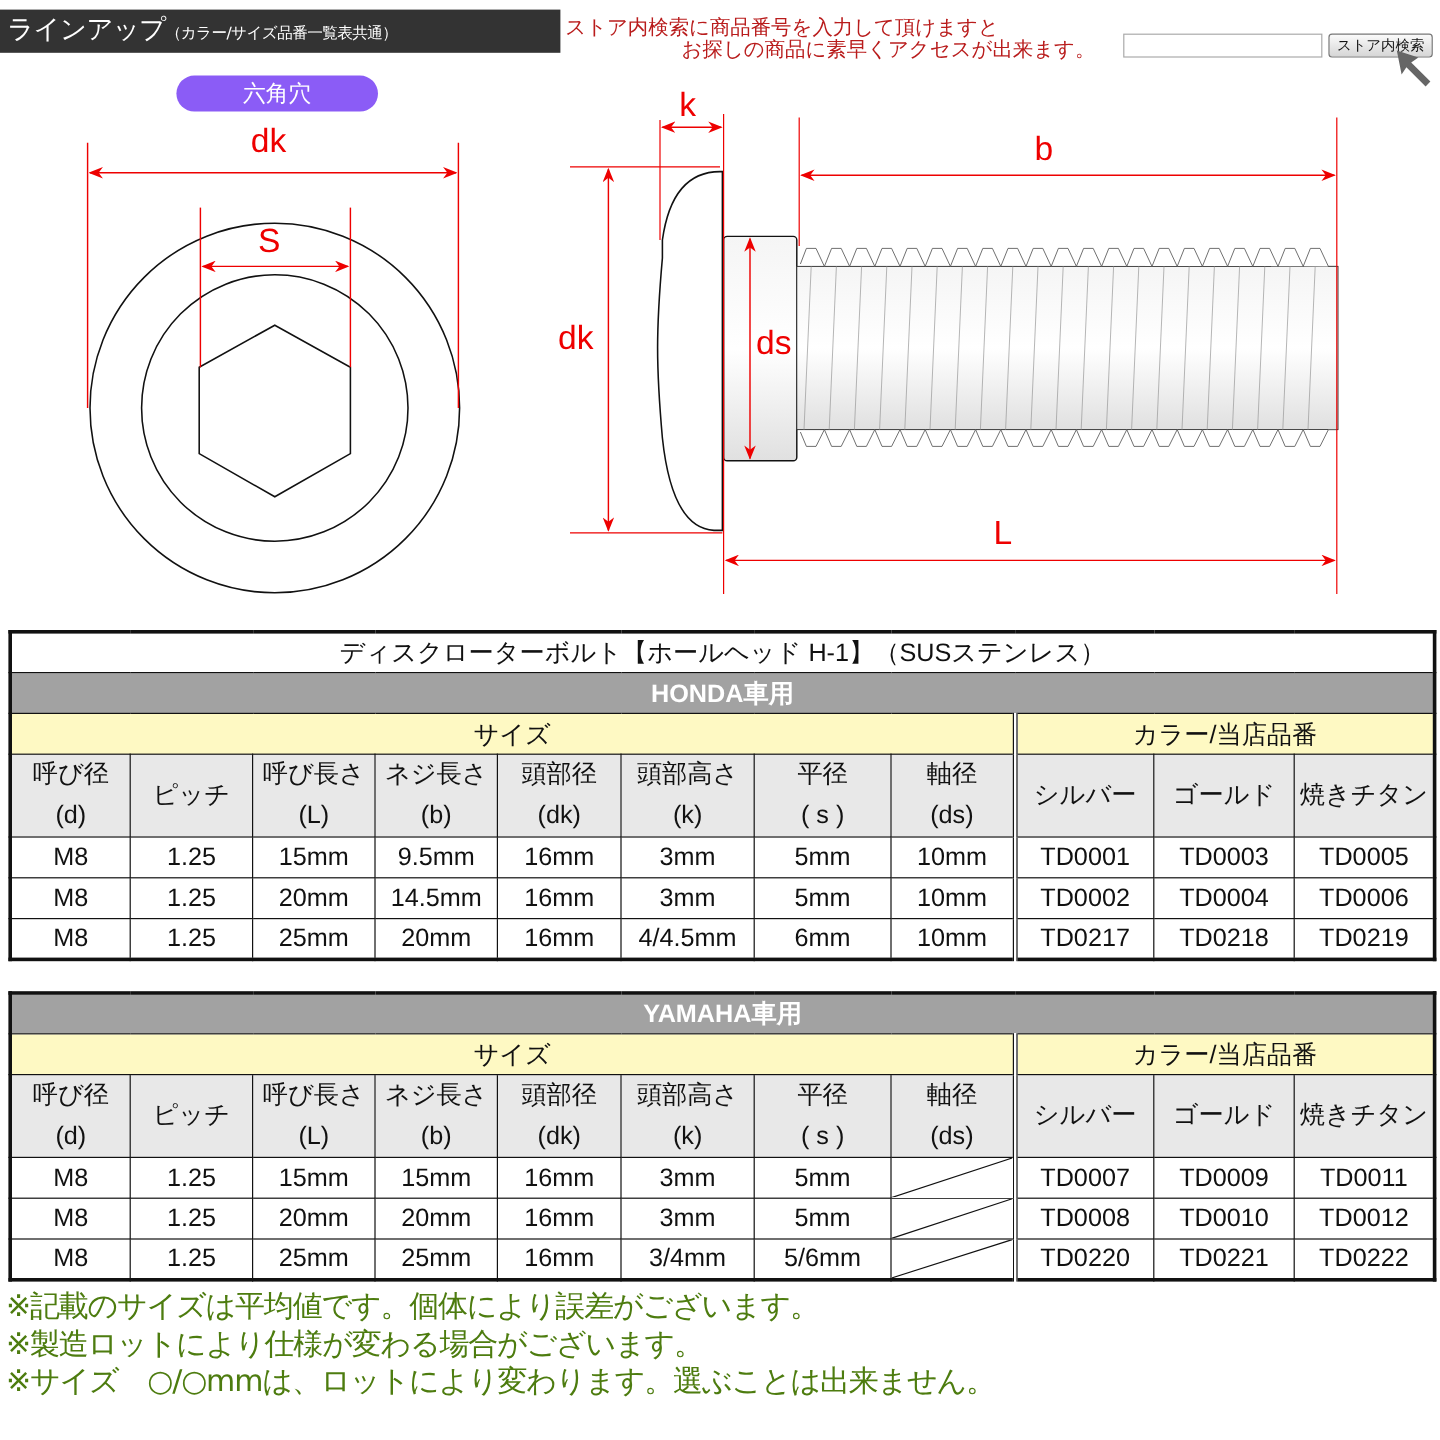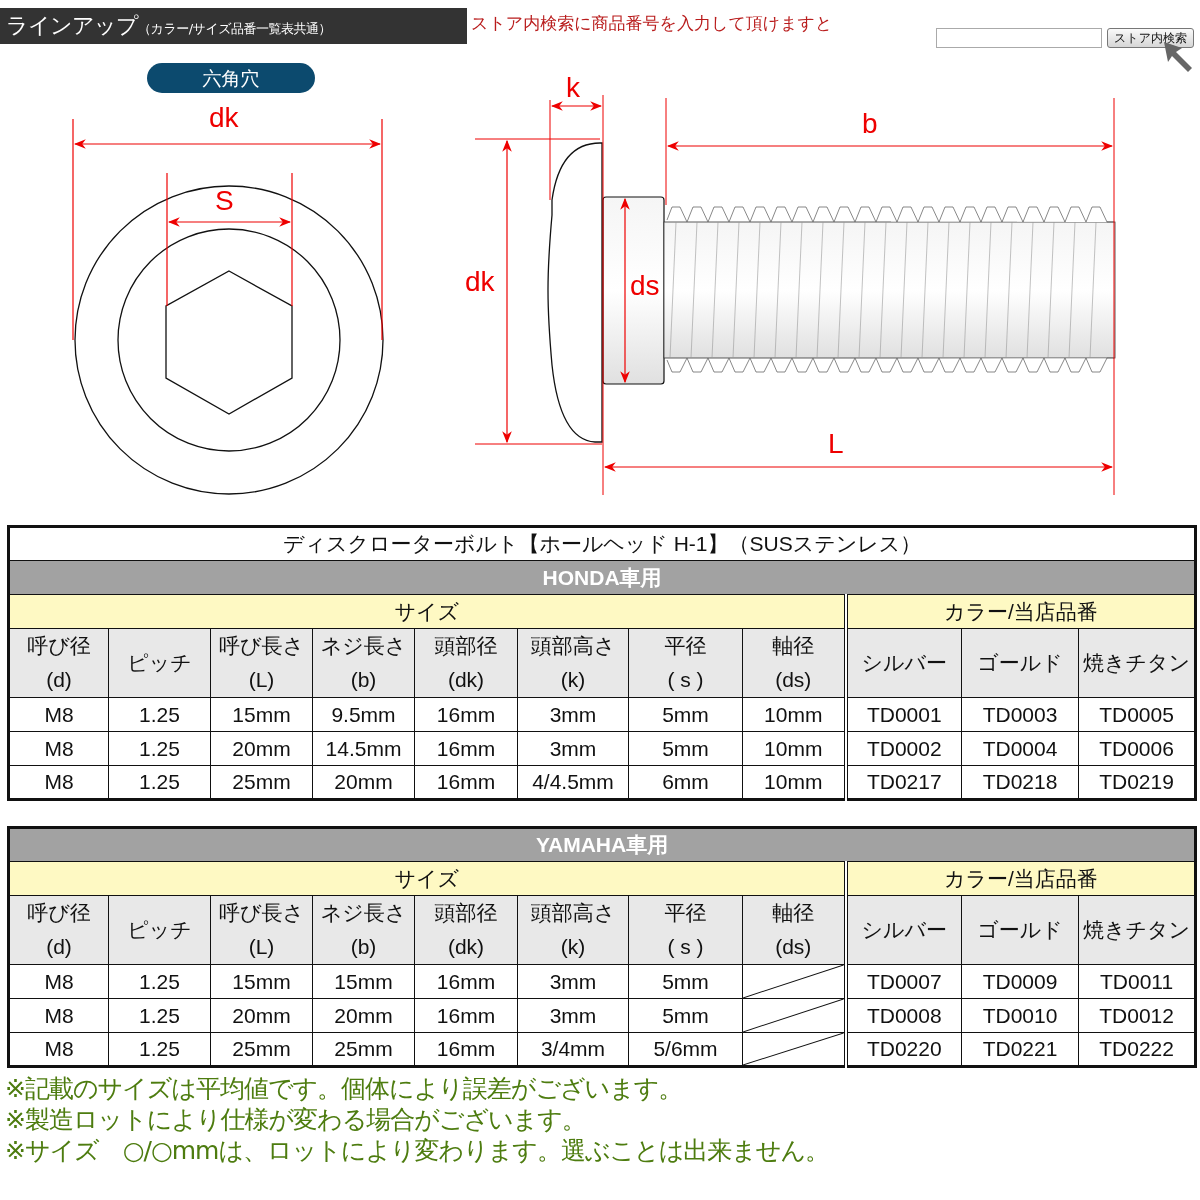--- a/index.html
+++ b/index.html
@@ -9,21 +9,21 @@
   .header-tab { position: absolute; left: 0; top: 8px; height: 36px; width: 467px; background: #333; color: #fff;
     font-size: 22px; line-height: 36px; padding-left: 6px; white-space: nowrap; letter-spacing: -0.5px; }
   .header-tab .sub { font-size: 13px; }
   .search-note { position: absolute; left: 471px; top: 14px; font-size: 17px; line-height: 19px; color: #b91c1c; white-space: nowrap; }
   .search-note .l2 { display: block; padding-left: 97px; }
   .search-input { position: absolute; left: 936px; top: 28px; width: 166px; height: 20px; border: 1px solid #aaa; background: #fff; }
   .search-btn { position: absolute; left: 1107px; top: 28px; width: 87px; height: 20px; border: 1px solid #777; border-radius: 3px;
     background: linear-gradient(#fafafa, #d6d6d6); font-size: 12px; line-height: 18px; text-align: center; color: #111; }
   .cursor-icon { position: absolute; left: 1162px; top: 40px; width: 34px; height: 34px; }
 
-  .pill { position: absolute; left: 147px; top: 63px; width: 168px; height: 30px; background: #0c4a6e; border-radius: 15px;
+  .pill { position: absolute; left: 147px; top: 63px; width: 168px; height: 30px; background: #8b5cf6; border-radius: 15px;
     color: #fff; text-align: center; font-size: 19px; line-height: 30px; }
 
   .drawing { position: absolute; left: 0; top: 0; width: 1200px; height: 520px; pointer-events: none; }
   .dim-label { position: absolute; color: #e00; font-size: 28px; font-family: "Liberation Sans", sans-serif; }
 
   table.spec { position: absolute; left: 7px; border-collapse: collapse; width: 1187px; table-layout: fixed; font-family: Liberation Sans, sans-serif; }
   table.spec td { border: 1px solid #111; text-align: center; font-size: 21px; height: 34px; padding: 0; white-space: nowrap; overflow: hidden; }
   table.spec { border: 3px solid #111; }
   .title-row td { background: #fff; font-size: 22px; height: 38px; border-bottom: 3px solid #111; }
   .brand-row td { background: #a2a2a2; color: #fff; font-weight: bold; font-size: 19px; height: 33px; border-bottom: 3px solid #111; }
@@ -37,20 +37,21 @@
   .notes { position: absolute; left: 5px; top: 1073px; color: #4d7c0f; font-size: 25px; line-height: 31px; white-space: nowrap; letter-spacing: -1px; }
 </style>
 </head>
 <body>
 
 <div class="header-tab">
   <span>ラインアップ</span><span class="sub">（カラー/サイズ品番一覧表共通）</span>
 </div>
 <div class="search-note">
   <span>ストア内検索に商品番号を入力して頂けますと</span>
+  <span class="l2">お探しの商品に素早くアクセスが出来ます。</span>
 </div>
 <input class="search-input" type="text" value="" style="">
 <div class="search-btn">ストア内検索</div>
 <svg class="cursor-icon" viewBox="0 0 34 34">
   <polygon points="2,2 20,8 14,12 30,28 26,32 10,16 6,22" fill="#666"></polygon>
 </svg>
 
 <div class="pill">六角穴</div>
 
 <svg class="drawing" viewBox="0 0 1200 520">

